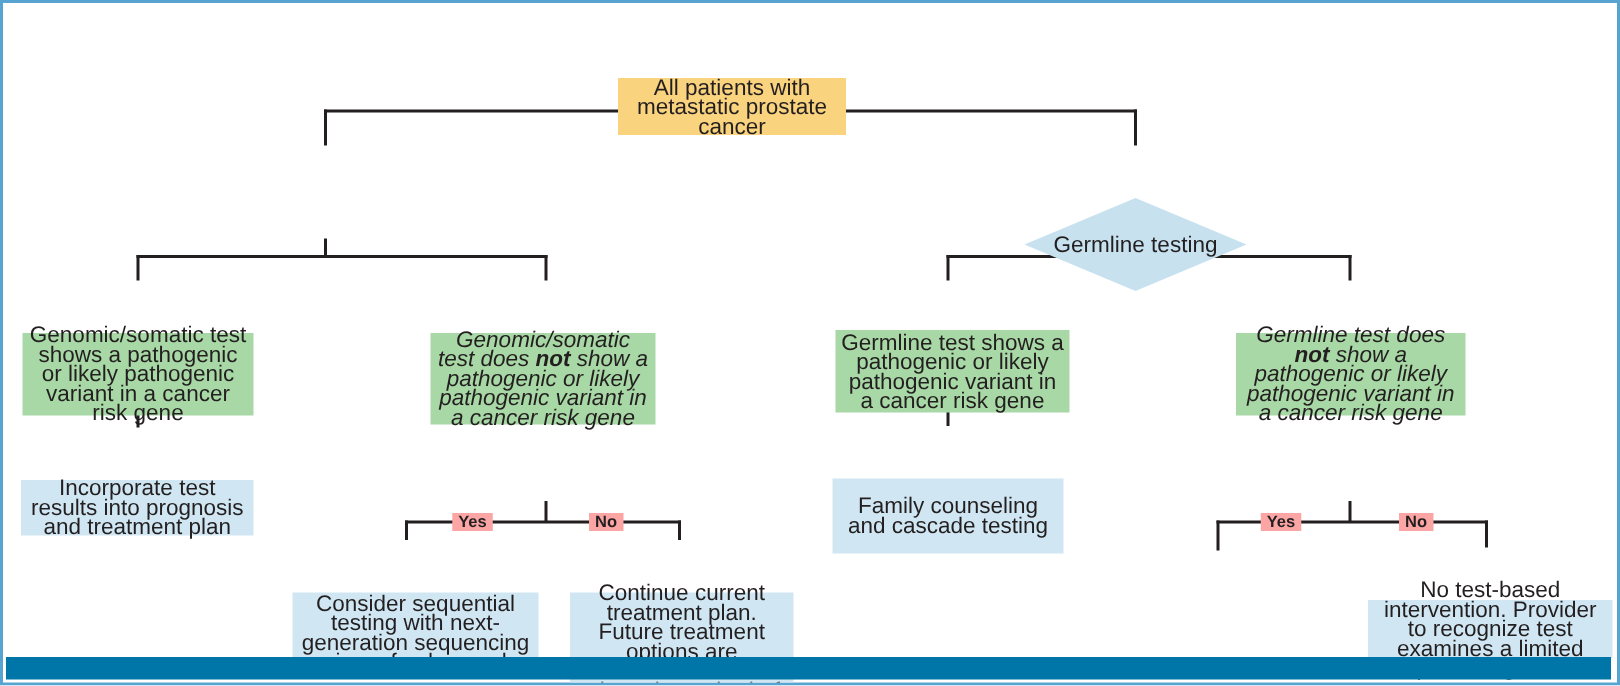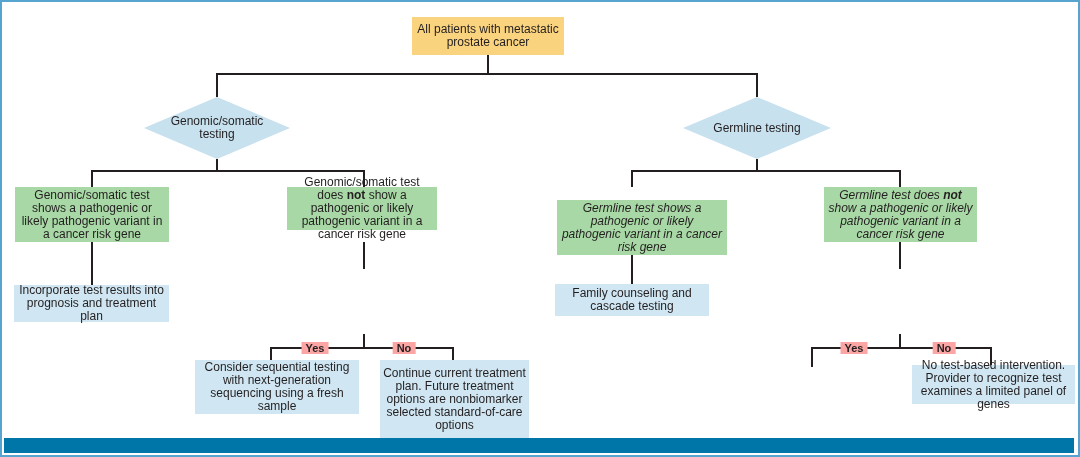--- a/index.html
+++ b/index.html
@@ -1,20 +1,20 @@
 <!DOCTYPE html>
 <html style="--start-fill: #fad37e; --decision-blue-fill: #c7e1ef; --decision-green-fill: #9fd59d; --result-green-fill: #a8d8a5; --outcome-blue-fill: #d0e7f3; --line: #231f20; --footer-bar: #0076a8; --frame-border: #57a4d1;"><head>
 <meta charset="utf-8">
 <style>
   html,body{margin:0;padding:0;background:#ffffff;font-family:"Liberation Sans",sans-serif;}
   .frame{position:relative;width:1080px;height:457px;box-sizing:border-box;
          border:2px solid var(--frame-border,#57a4d1);background:#fff;overflow:hidden;}
   .node{position:absolute;display:flex;align-items:center;justify-content:center;
-        text-align:center;font-size:12px;line-height:13px;color:var(--line,#231f20);
-        padding:1px 3px;box-sizing:border-box;}
+        text-align:center;font-size:15px;line-height:13px;color:var(--line,#231f20);
+        padding:1px 3px;box-sizing:border-box;margin-top:35px;}
   .start{background:var(--start-fill,#fad37e);}
   .green{background:var(--result-green-fill,#a8d8a5);}
   .blue{background:var(--outcome-blue-fill,#d0e7f3);}
   .diamond{clip-path:polygon(50% 0,100% 50%,50% 100%,0 50%);white-space:pre-line;padding:0;}
   .blue-d{background:var(--decision-blue-fill,#c7e1ef);}
   .green-d{background:var(--decision-green-fill,#9fd59d);}
   .line{position:absolute;background:var(--line,#231f20);}
   .elabel{position:absolute;transform:translate(-50%,-50%);font-weight:bold;font-size:11px;
           line-height:12px;color:var(--line,#231f20);background:#fca5a5;padding:0 4px;}
   .footer{position:absolute;left:2px;right:4px;bottom:2px;height:15px;
@@ -50,47 +50,45 @@
   <div class="line" style="left:897px;top:240px;width:2px;height:27px;"></div>
   <div class="line" style="left:897px;top:332px;width:2px;height:14px;"></div>
   <div class="line" style="left:809px;top:345px;width:181px;height:2px;"></div>
   <div class="line" style="left:809px;top:345px;width:2px;height:20px;"></div>
   <div class="line" style="left:988px;top:345px;width:2px;height:18px;"></div>
 
   <div class="node start" style="left:410px;top:15px;width:152px;height:38px;">
       <span>All patients with metastatic prostate cancer</span>
     </div>
 
-  <div class="node diamond blue-d" style="left:142px;top:95px;width:146px;height:62px;"><span>Genomic/somatic
-testing</span></div>
 
   <div class="node diamond blue-d" style="left:681px;top:95px;width:148px;height:62px;"><span>Germline testing</span></div>
 
   <div class="node green" style="left:13px;top:185px;width:154px;height:55px;">
       <span>Genomic/somatic test shows a pathogenic or likely pathogenic variant in a cancer risk gene</span>
     </div>
 
-  <div class="node green" style="left:285px;top:185px;width:150px;height:43px;">
+  <div class="node green" style="left:285px;top:185px;width:150px;height:61px;font-style:italic;">
       <span><span>Genomic/somatic test does </span><b>not</b><span> show a pathogenic or likely pathogenic variant in a cancer risk gene</span></span>
     </div>
 
-  <div class="node green" style="left:555px;top:198px;width:170px;height:55px;font-style:italic;">
+  <div class="node green" style="left:555px;top:183px;width:156px;height:55px;">
       <span>Germline test shows a pathogenic or likely pathogenic variant in a cancer risk gene</span>
     </div>
 
   <div class="node green" style="left:822px;top:185px;width:153px;height:55px;font-style:italic;">
       <span><span>Germline test does </span><b>not</b><span> show a pathogenic or likely pathogenic variant in a cancer risk gene</span></span>
     </div>
 
   <div class="node blue" style="left:12px;top:283px;width:155px;height:37px;">
       <span>Incorporate test results into prognosis and treatment plan</span>
     </div>
 
 
-  <div class="node blue" style="left:553px;top:282px;width:154px;height:32px;">
+  <div class="node blue" style="left:553px;top:282px;width:154px;height:50px;">
       <span>Family counseling and cascade testing</span>
     </div>
 
 
   <div class="node blue" style="left:193px;top:358px;width:164px;height:54px;">
       <span>Consider sequential testing with next-generation sequencing using a fresh sample</span>
     </div>
 
   <div class="node blue" style="left:378px;top:358px;width:149px;height:78px;">
       <span>Continue current treatment plan. Future treatment options are nonbiomarker selected standard-of-care options</span>

